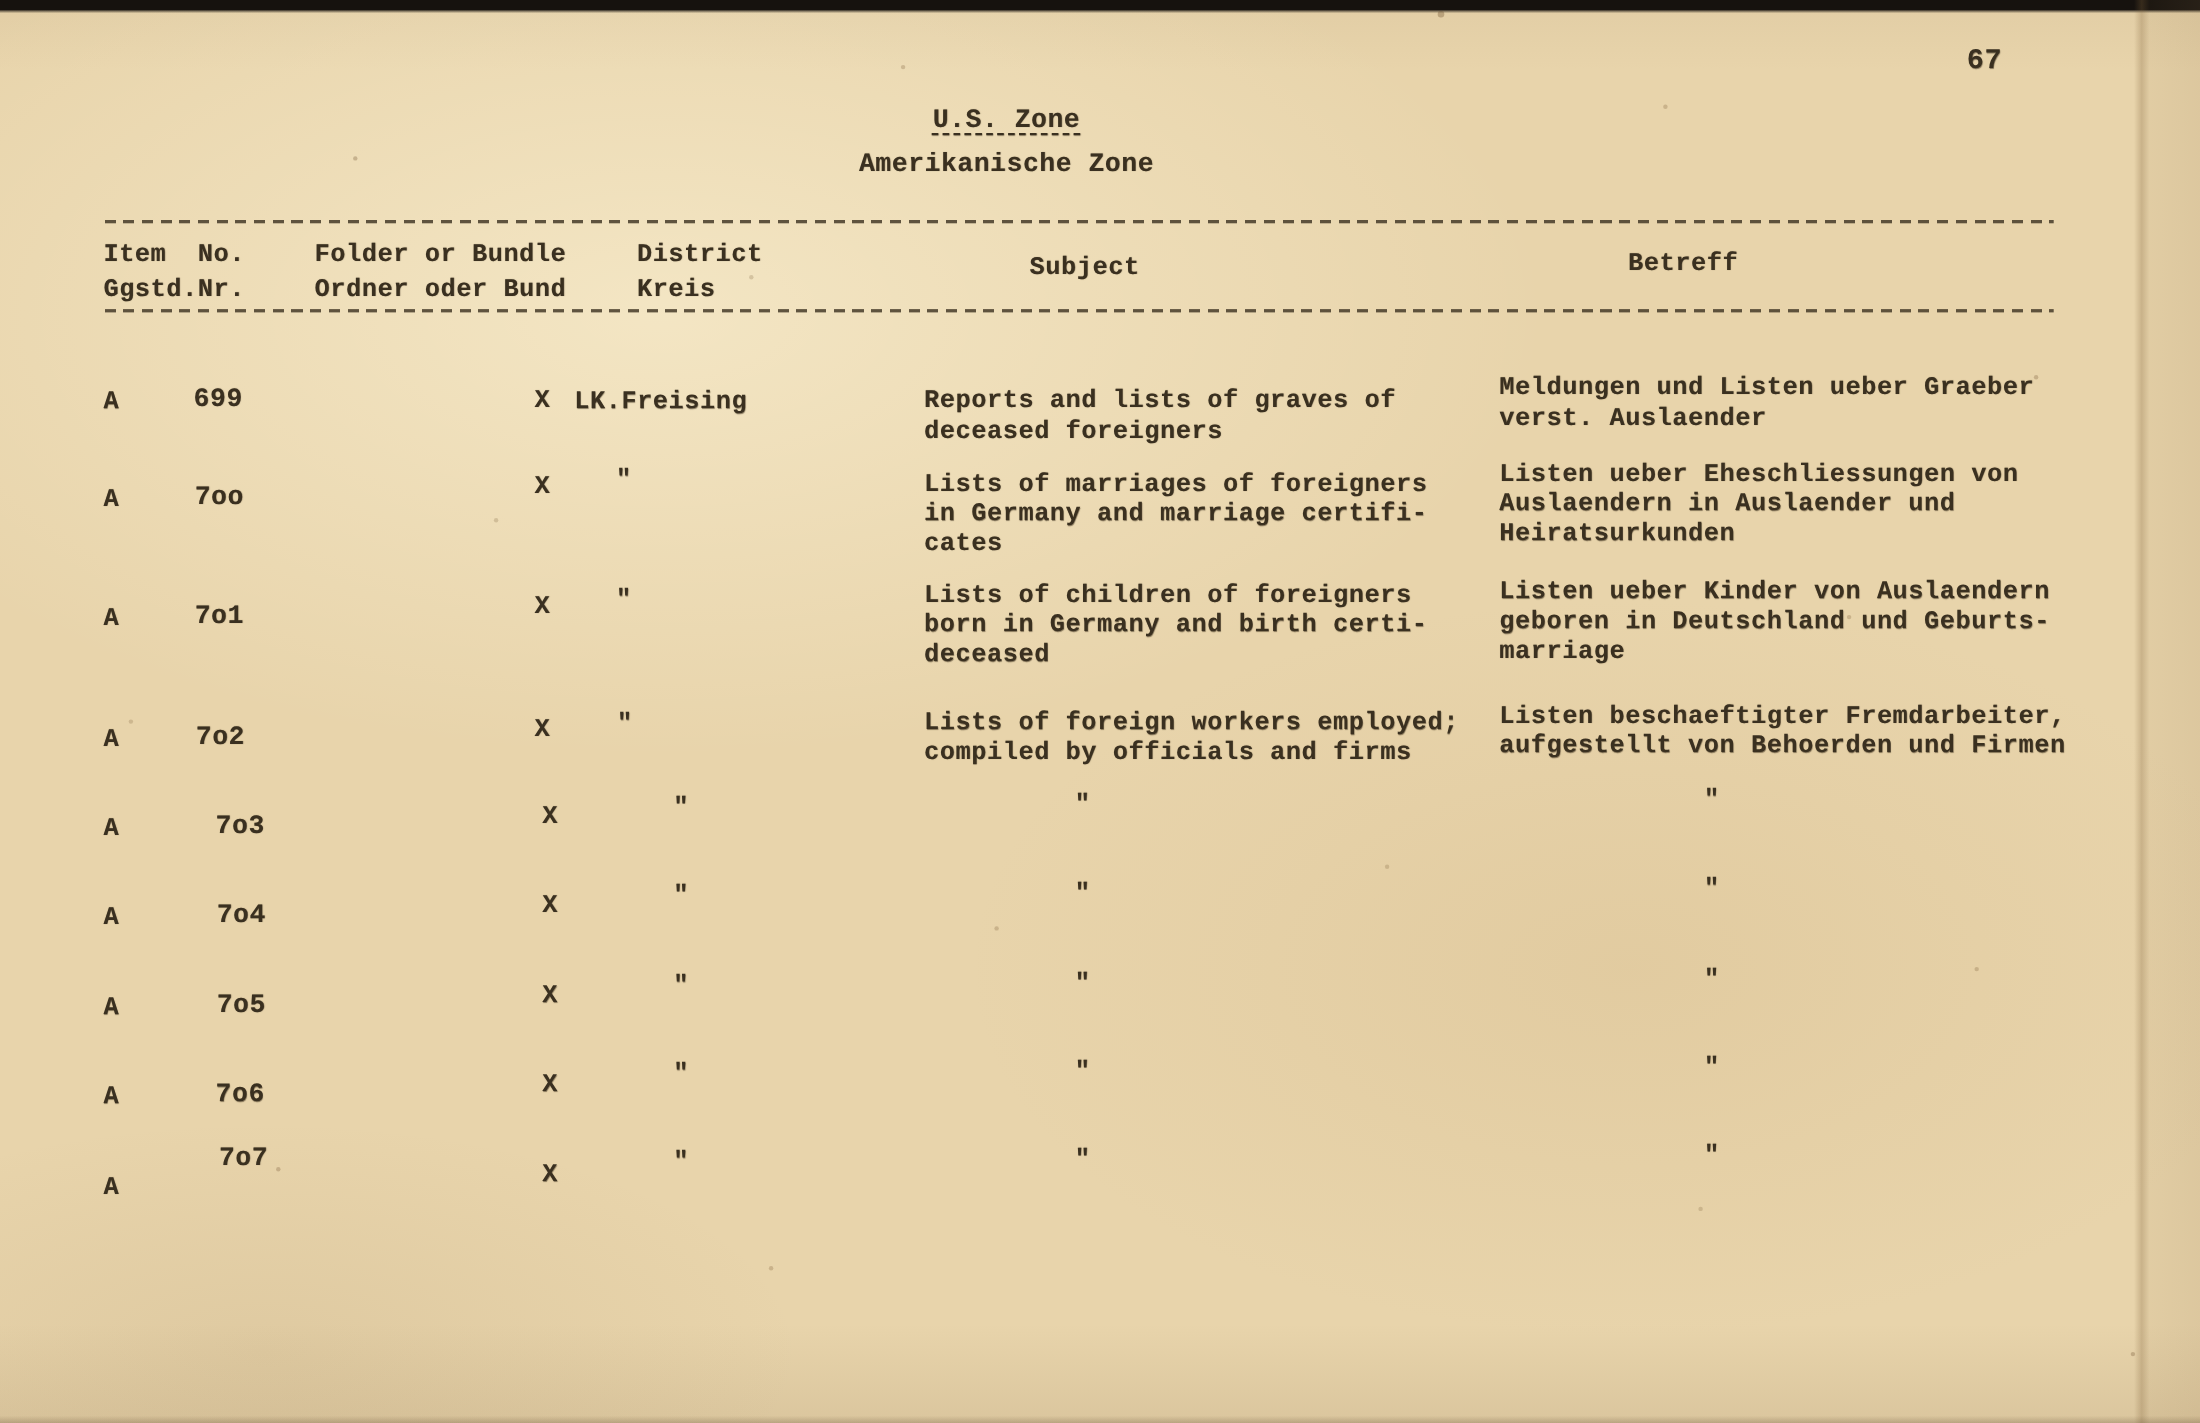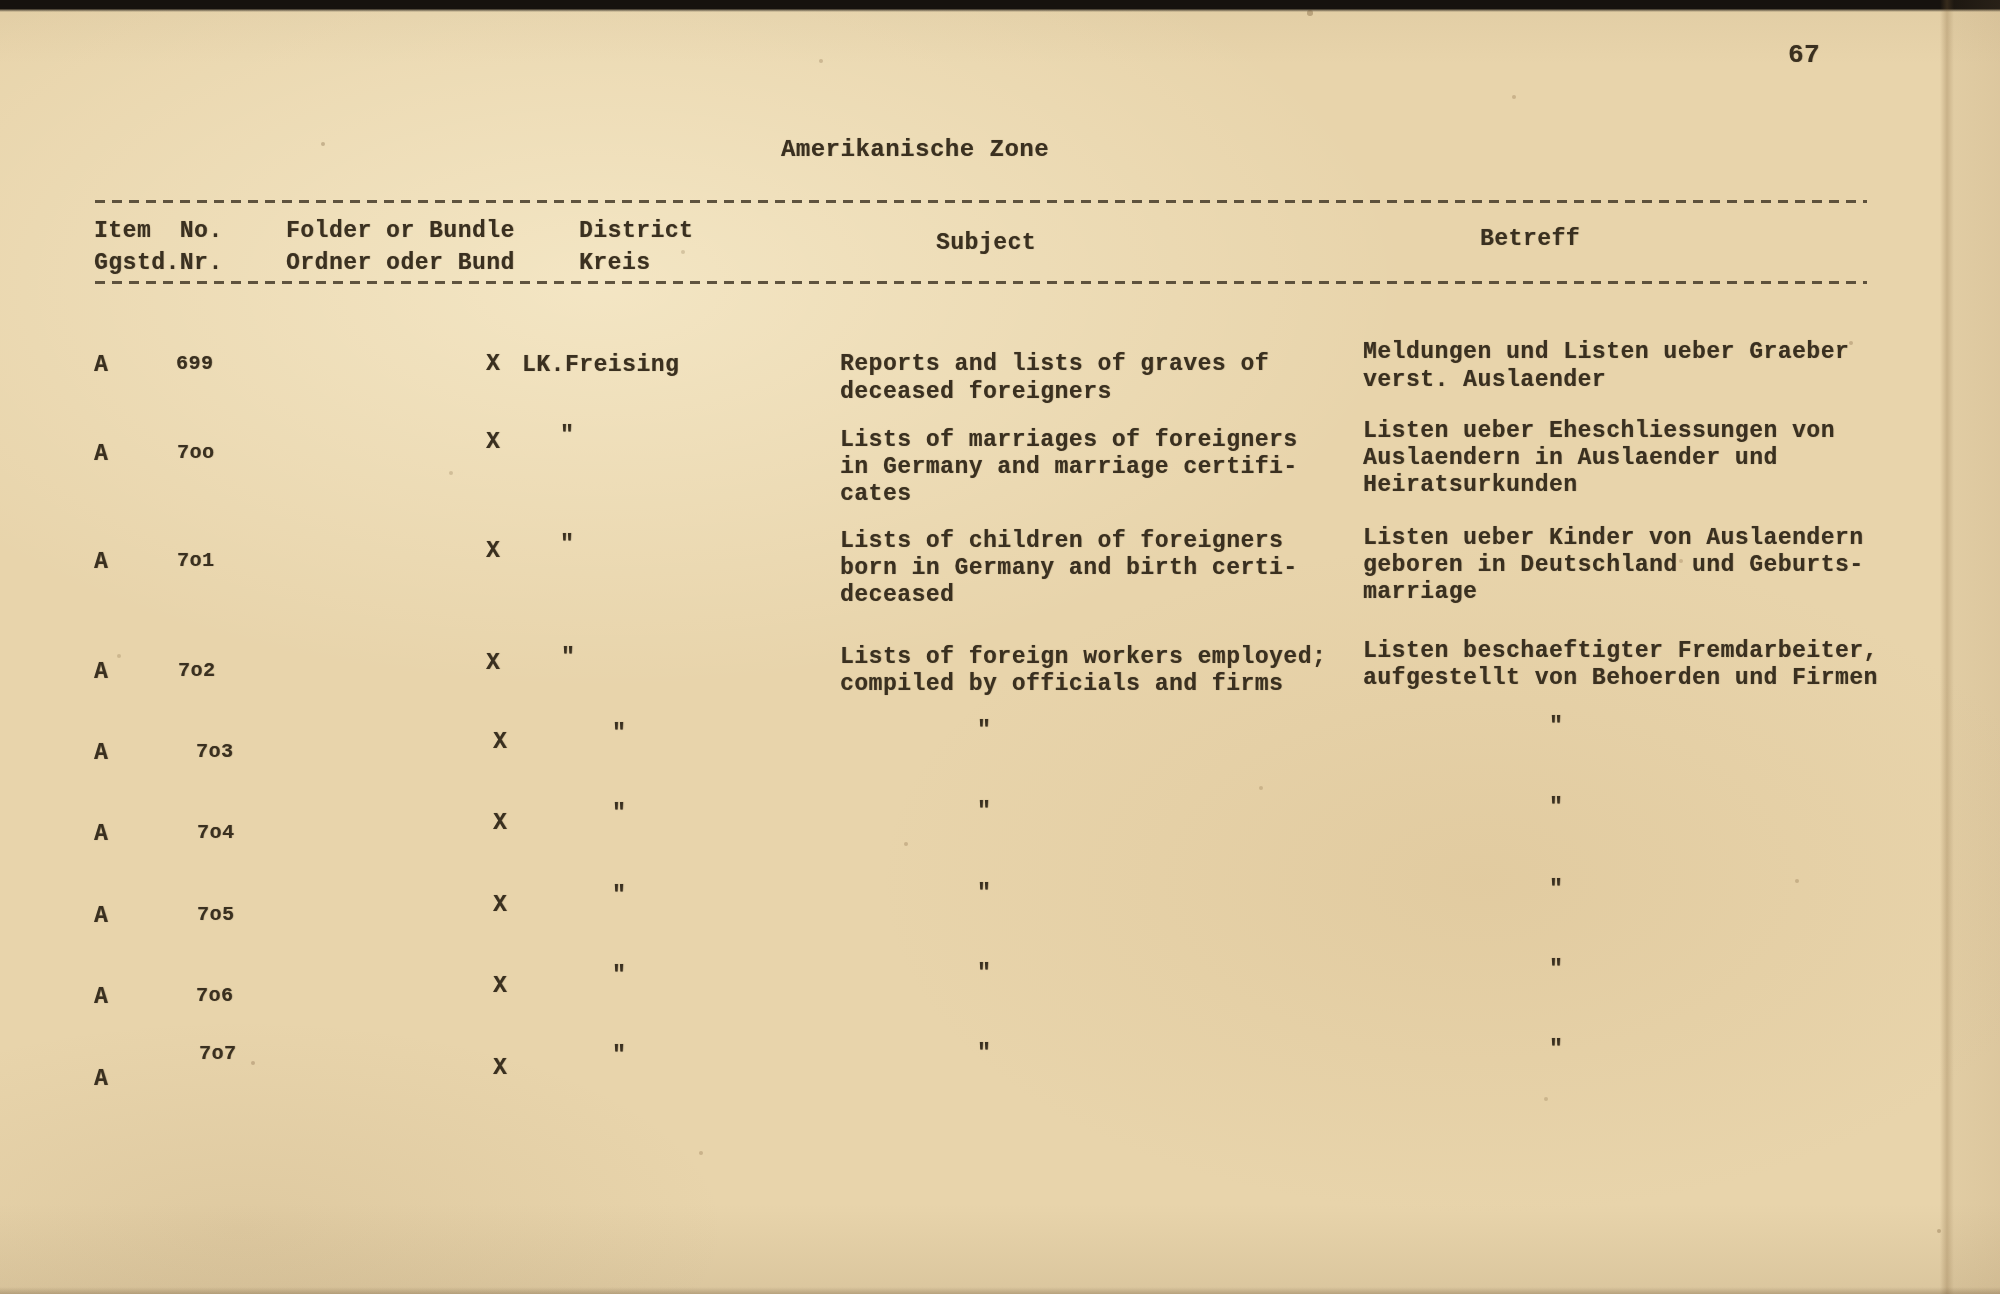--- a/index.html
+++ b/index.html
@@ -14,21 +14,21 @@
     font-family:"Liberation Mono", monospace;
   }
   .t{
     position:absolute;
     font:700 23px/27px "Liberation Mono", monospace;
     color:#3a3020;
     letter-spacing:.5px;
     white-space:pre;
     text-shadow:.4px .4px .8px rgba(56,44,26,.55);
   }
-  .num{font-size:20px;}
+  .num{font-size:24px;}
   .title{font-size:24px;}
   .title-en{text-decoration:underline;text-decoration-style:dashed;text-decoration-thickness:2px;text-underline-offset:6px;}
   .center{width:400px;text-align:center;}
   .pagenum{font-size:26px;text-align:center;}
   .dash{
     position:absolute;height:3px;
     background:repeating-linear-gradient(90deg,#453a28 0 10px,rgba(69,58,40,0) 10px 17px);
     opacity:.85;
   }
   .topbar{
@@ -70,20 +70,21 @@
 
 <div id="page">
 
   <div class="topbar"></div>
   <div class="right-crease"></div>
   <div class="bottom-edge"></div>
   <div class="speckles"></div>
 
   <span class="t pagenum" style="left:1788px;top:42px">67</span>
 
+  <div class="t title title-en center" style="left:715px;top:96px">U.S. Zone</div>
   <div class="t title center" style="left:715px;top:136px">Amerikanische Zone</div>
 
   <div class="dash" style="left:95px;top:200px;width:1772px"></div>
 
   <div>
     <span class="t" style="left:94px;top:218px">Item  No.</span>
     <span class="t" style="left:286px;top:218px">Folder or Bundle</span>
     <span class="t" style="left:579px;top:218px">District</span>
     <span class="t" style="left:936px;top:230px">Subject</span>
     <span class="t" style="left:1480px;top:226px">Betreff</span>

